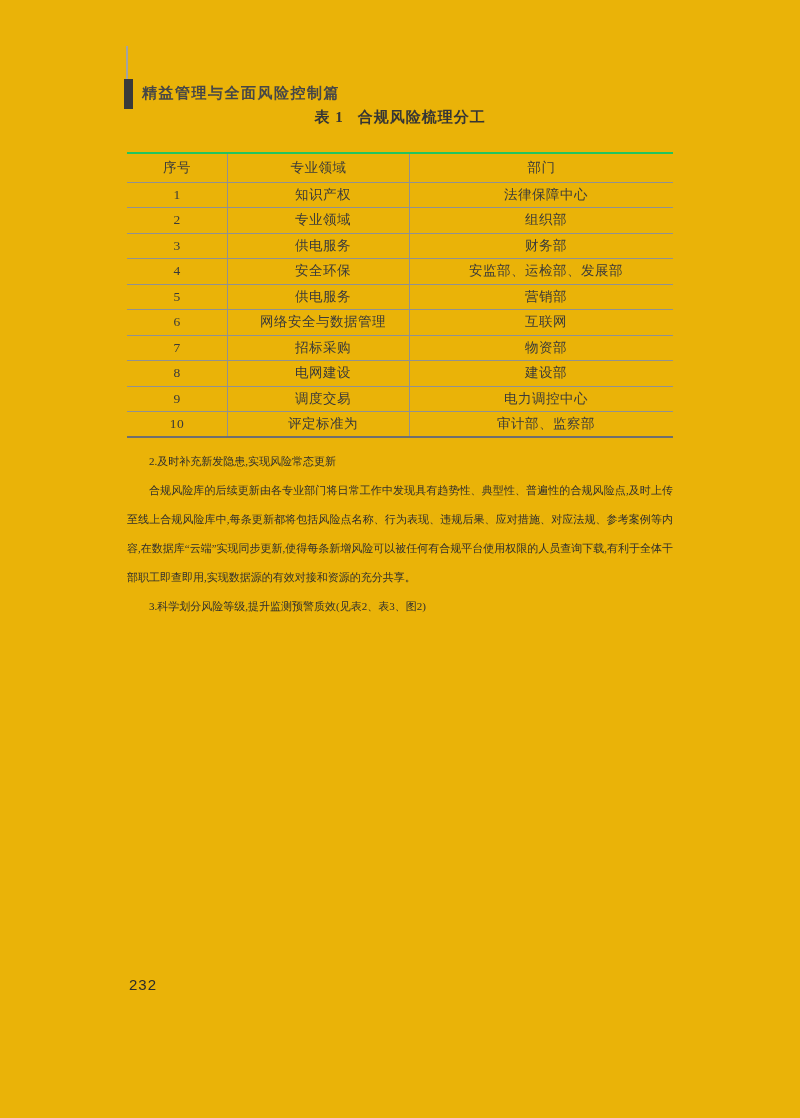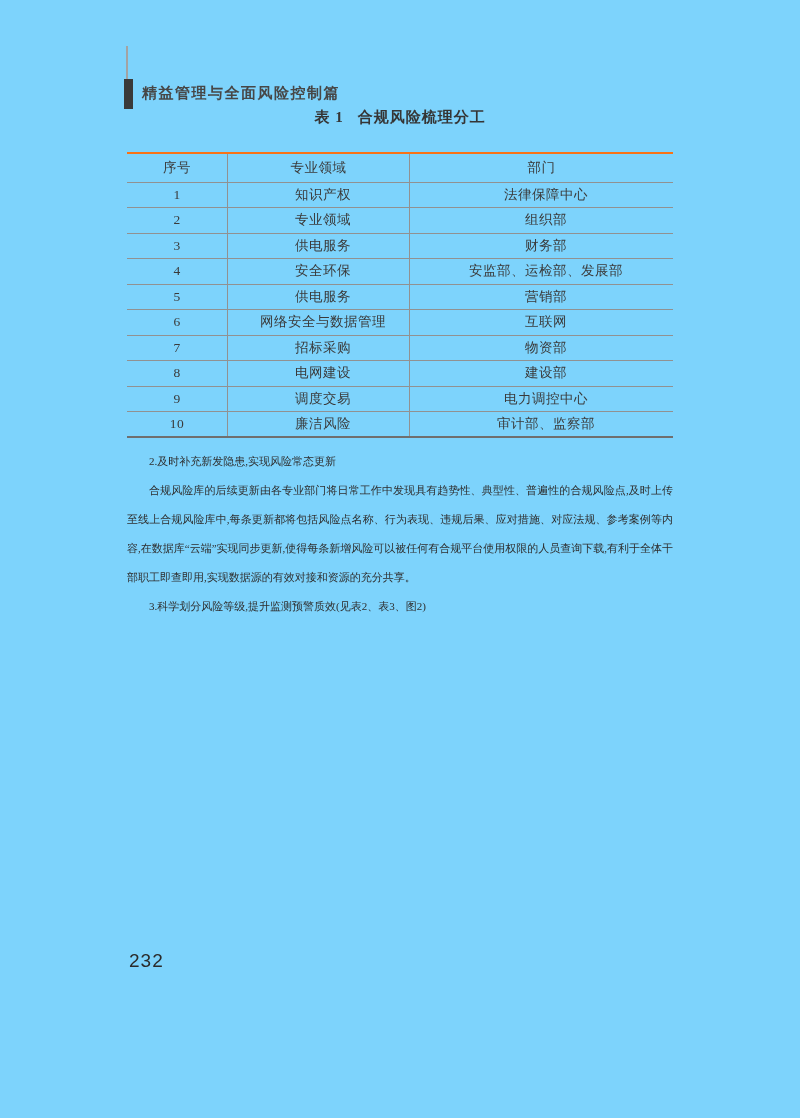--- a/index.html
+++ b/index.html
@@ -1,55 +1,55 @@
 <!DOCTYPE html>
 <html><head>
 <meta charset="utf-8">
 <style>
   html,body { margin:0; padding:0; background:#ffffff; }
   .page {
-    position:relative; width:800px; height:1118px; background:#7dd3fc;
+    position:relative; width:800px; height:1118px; background:#eab308;
     font-family:"Liberation Serif", serif; overflow:hidden;
   }
   .edge-line { position:absolute; left:126px; top:46px; width:2px; height:33px; background:#a3a3a3; }
   .marker-bar { position:absolute; left:124px; top:79px; width:9px; height:30px; background:#3a3a3a; }
   .section-title {
     position:absolute; left:142px; top:84px; font-size:15px; font-weight:bold;
     letter-spacing:1.5px; color:#474747; white-space:nowrap;
   }
   .caption {
     position:absolute; left:127px; top:108px; width:546px; text-align:center;
     font-weight:bold; font-size:15px; color:#353535; letter-spacing:1px;
   }
   .caption .cap-title { margin-left:14px; }
   table.risk {
     position:absolute; left:127px; top:152px; width:546px;
     border-collapse:collapse; table-layout:fixed;
     font-size:13.5px; color:#3a3a3a; letter-spacing:0.5px;
-    border-top:2px solid #f97316; border-bottom:2px solid #6f6f6f;
+    border-top:2px solid #22c55e; border-bottom:2px solid #6f6f6f;
   }
   table.risk th, table.risk td {
     border-bottom:1px solid #919191; font-weight:normal; padding:0;
   }
   table.risk thead tr { height:29px; }
   table.risk tbody tr { height:25.5px; }
   .c1 { width:100px; text-align:center; }
   .c2 { width:181px; }
   .c3 { width:auto; }
   table.risk .c2, table.risk .c3 { border-left:1px solid #919191; }
   table.risk th.c2, table.risk th.c3 { text-align:center;font-family:Liberation Mono, monospace; }
   table.risk td.c2, table.risk td.c3 { text-align:center; padding-left:9px;font-family:Liberation Serif, serif; }
   .body-text {
     position:absolute; left:127px; top:447px; width:546px;
     font-size:11px; line-height:29px; color:#2e2e2e; text-align:justify;
   }
   .body-text p { margin:0; text-indent:2em; }
   .page-number {
-    position:absolute; left:129px; top:950px;
-    font-family:"Liberation Sans", sans-serif; font-size:19px;
+    position:absolute; left:129px; top:976px;
+    font-family:"Liberation Sans", sans-serif; font-size:15px;
     color:#2b2b2b; letter-spacing:1px;
   }
 </style>
 </head>
 <body>
 
 <div class="page">
 
   <div class="edge-line"></div>
   <div class="marker-bar"></div>
@@ -108,21 +108,21 @@
         <td class="c2">电网建设</td>
         <td class="c3">建设部</td>
       </tr>
       <tr>
         <td class="c1">9</td>
         <td class="c2">调度交易</td>
         <td class="c3">电力调控中心</td>
       </tr>
       <tr>
         <td class="c1">10</td>
-        <td class="c2">廉洁风险</td>
+        <td class="c2">评定标准为</td>
         <td class="c3">审计部、监察部</td>
       </tr>
     </tbody>
   </table>
 
   <div class="body-text">
     <p>2.及时补充新发隐患,实现风险常态更新</p>
     <p>合规风险库的后续更新由各专业部门将日常工作中发现具有趋势性、典型性、普遍性的合规风险点,及时上传至线上合规风险库中,每条更新都将包括风险点名称、行为表现、违规后果、应对措施、对应法规、参考案例等内容,在数据库“云端”实现同步更新,使得每条新增风险可以被任何有合规平台使用权限的人员查询下载,有利于全体干部职工即查即用,实现数据源的有效对接和资源的充分共享。</p>
     <p>3.科学划分风险等级,提升监测预警质效(见表2、表3、图2)</p>
   </div>

